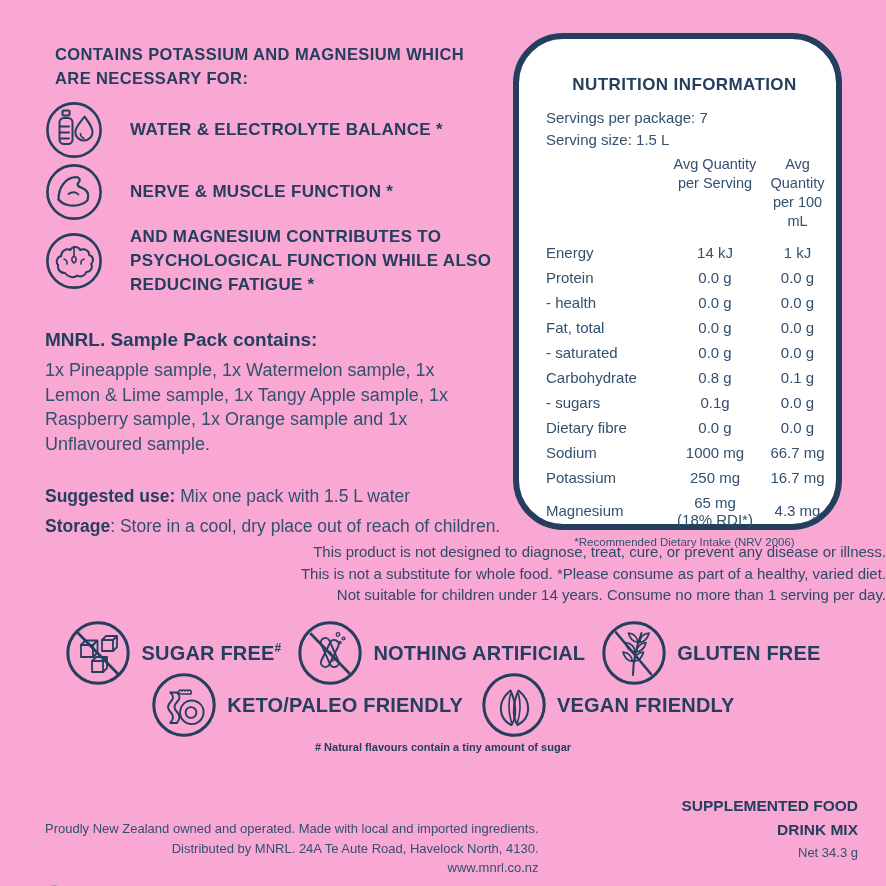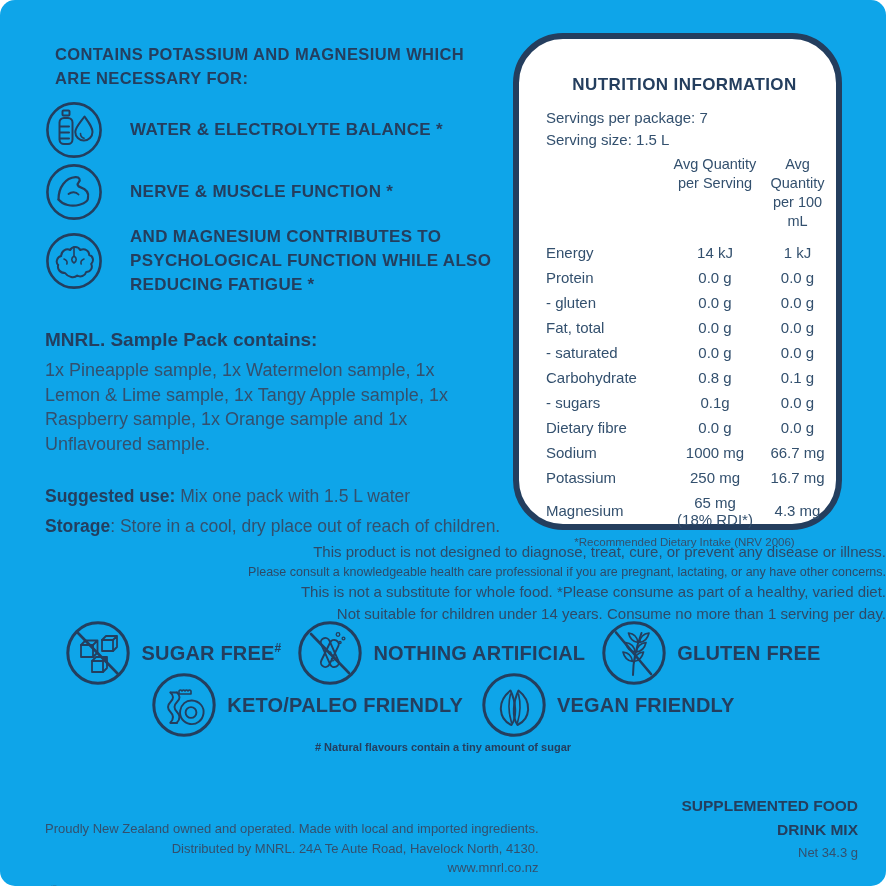--- a/index.html
+++ b/index.html
@@ -2,22 +2,22 @@
 <html><head>
 <meta charset="utf-8">
 <style>
   :root{
     --navy:#243e5e;
     --body:#33506e;
   }
   *{box-sizing:border-box;}
   html,body{margin:0;padding:0;background:#fff;}
   .page{
-    position:relative;width:886px;height:886px;background:#0ea5e9;overflow:hidden;
-    font-family:"Liberation Sans",sans-serif;color:var(--body);border-radius:15px;
+    position:relative;width:886px;height:886px;background:#f9a8d4;overflow:hidden;
+    font-family:"Liberation Sans",sans-serif;color:var(--body);
   }
   .pre{white-space:pre-line;}
 
   
   .left-heading{
     position:absolute;left:55px;top:42px;width:470px;
     font-size:16.5px;font-weight:bold;letter-spacing:.4px;line-height:24px;
     color:var(--navy);
   }
   .benefits{position:absolute;left:45px;top:101px;width:470px;display:flex;flex-direction:column;gap:4px;}
@@ -155,21 +155,21 @@
           <div class="c-label">Energy</div>
           <div class="c1">14 kJ</div>
           <div class="c2">1 kJ</div>
         </div>
       <div class="nrow">
           <div class="c-label">Protein</div>
           <div class="c1">0.0 g</div>
           <div class="c2">0.0 g</div>
         </div>
       <div class="nrow">
-          <div class="c-label">- gluten</div>
+          <div class="c-label">- health</div>
           <div class="c1">0.0 g</div>
           <div class="c2">0.0 g</div>
         </div>
       <div class="nrow">
           <div class="c-label">Fat, total</div>
           <div class="c1">0.0 g</div>
           <div class="c2">0.0 g</div>
         </div>
       <div class="nrow">
           <div class="c-label">- saturated</div>
@@ -206,21 +206,20 @@
           <div class="c1 pre">65 mg
 (18% RDI*)</div>
           <div class="c2">4.3 mg</div>
         </div>
     </div>
     <div class="n-foot">*Recommended Dietary Intake (NRV 2006)</div>
   </div>
 
   <div class="disclaimers">
     <div class="d-lg">This product is not designed to diagnose, treat, cure, or prevent any disease or illness.</div>
-    <div class="d-sm">Please consult a knowledgeable health care professional if you are pregnant, lactating, or any have other concerns.</div>
     <div class="d-lg">This is not a substitute for whole food. *Please consume as part of a healthy, varied diet.</div>
     <div class="d-lg">Not suitable for children under 14 years. Consume no more than 1 serving per day.</div>
   </div>
 
   <div class="badges">
     <div class="brow">
       <div class="badge">
         <span class="badge-circle">
           <svg viewBox="0 0 66 66" width="66" height="66">
             <circle class="ln" cx="33" cy="33" r="30.2" stroke-width="3"></circle>

